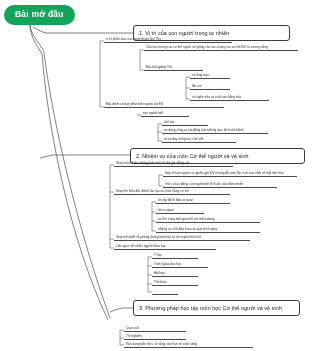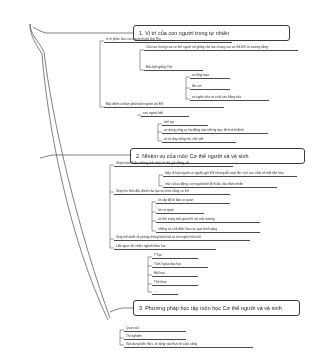--- a/index.html
+++ b/index.html
@@ -120,20 +120,21 @@
       <path d="M148,284 L152,284"></path>
       <path d="M148,292 L152,292"></path>
 
       <path d="M120,330 L120,345"></path>
       <path d="M120,330 L124,330"></path>
       <path d="M120,338 L124,338"></path>
       <path d="M120,345 L124,345"></path>
     </g>
   </svg>
 
+  <div class="root-node" style="background: rgb(19, 164, 90);">Bài mở đầu</div>
 
   <div class="branch" style="left:133px;top:25px;width:145px;">1. Vị trí của con người trong tự nhiên</div>
 
   <div class="leaf" style="left:104px;top:37px;width:124px;">vị trí phân loại của người thuộc lớp Thú</div>
 
   <div class="leaf wrap" style="left:144px;top:45px;width:150px;">Cấu tạo chung của cơ thể người rất giống cấu tạo chung của cơ thể ĐV có xương sống</div>
 
   <div class="leaf" style="left:144px;top:65px;width:55px;">Đặc biệt giống Thú</div>
 
   <div class="leaf" style="left:190px;top:73px;width:36px;">có lông mao</div>

